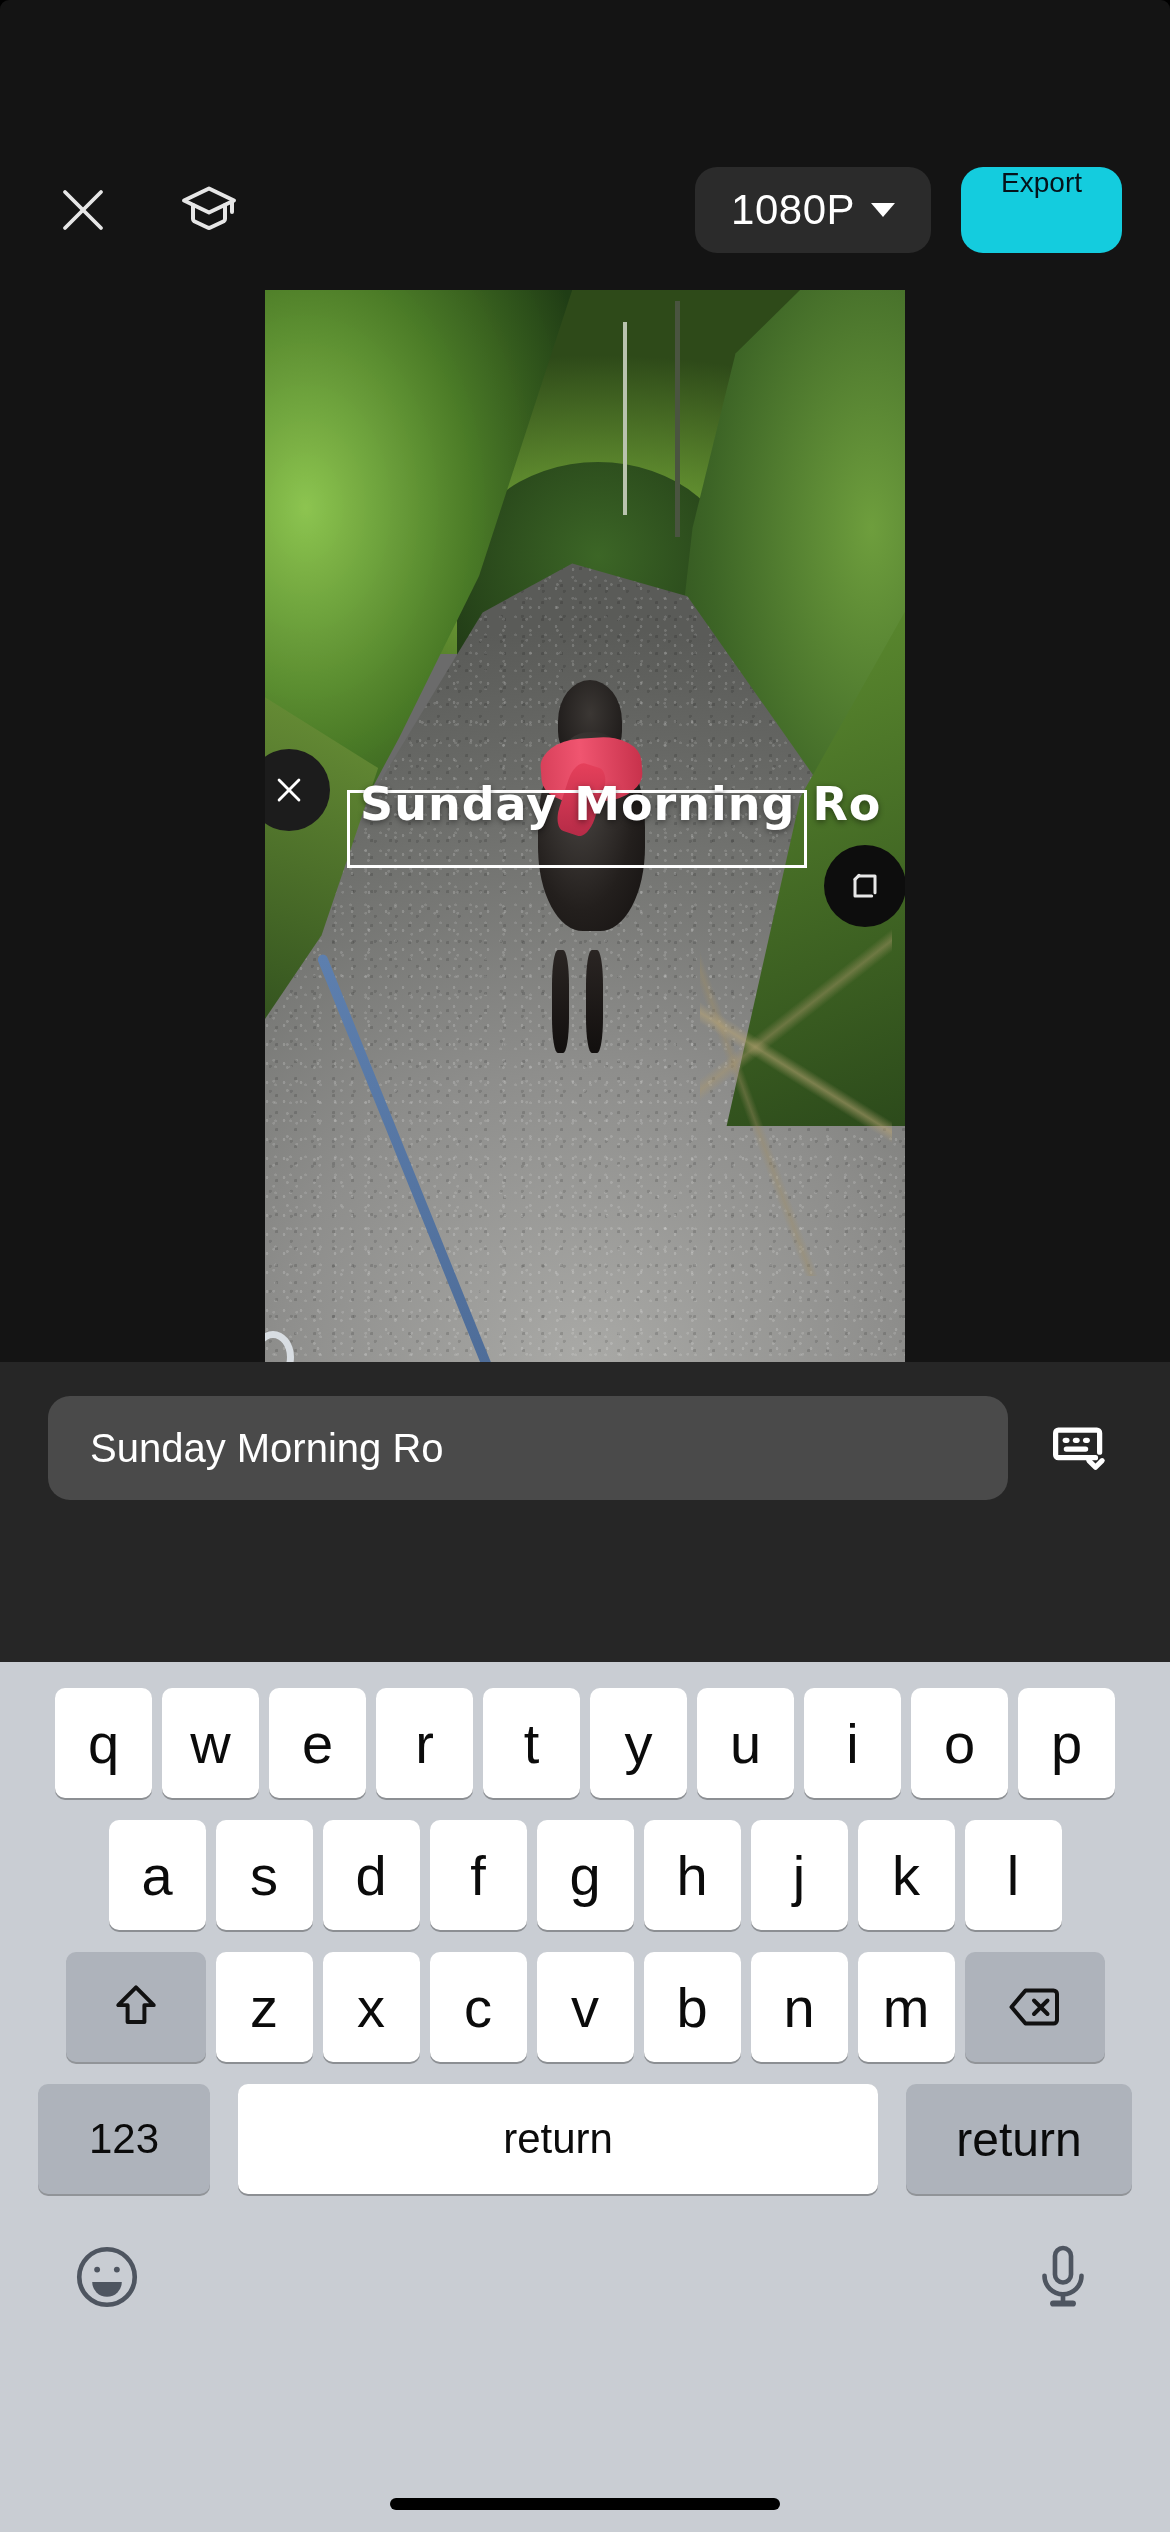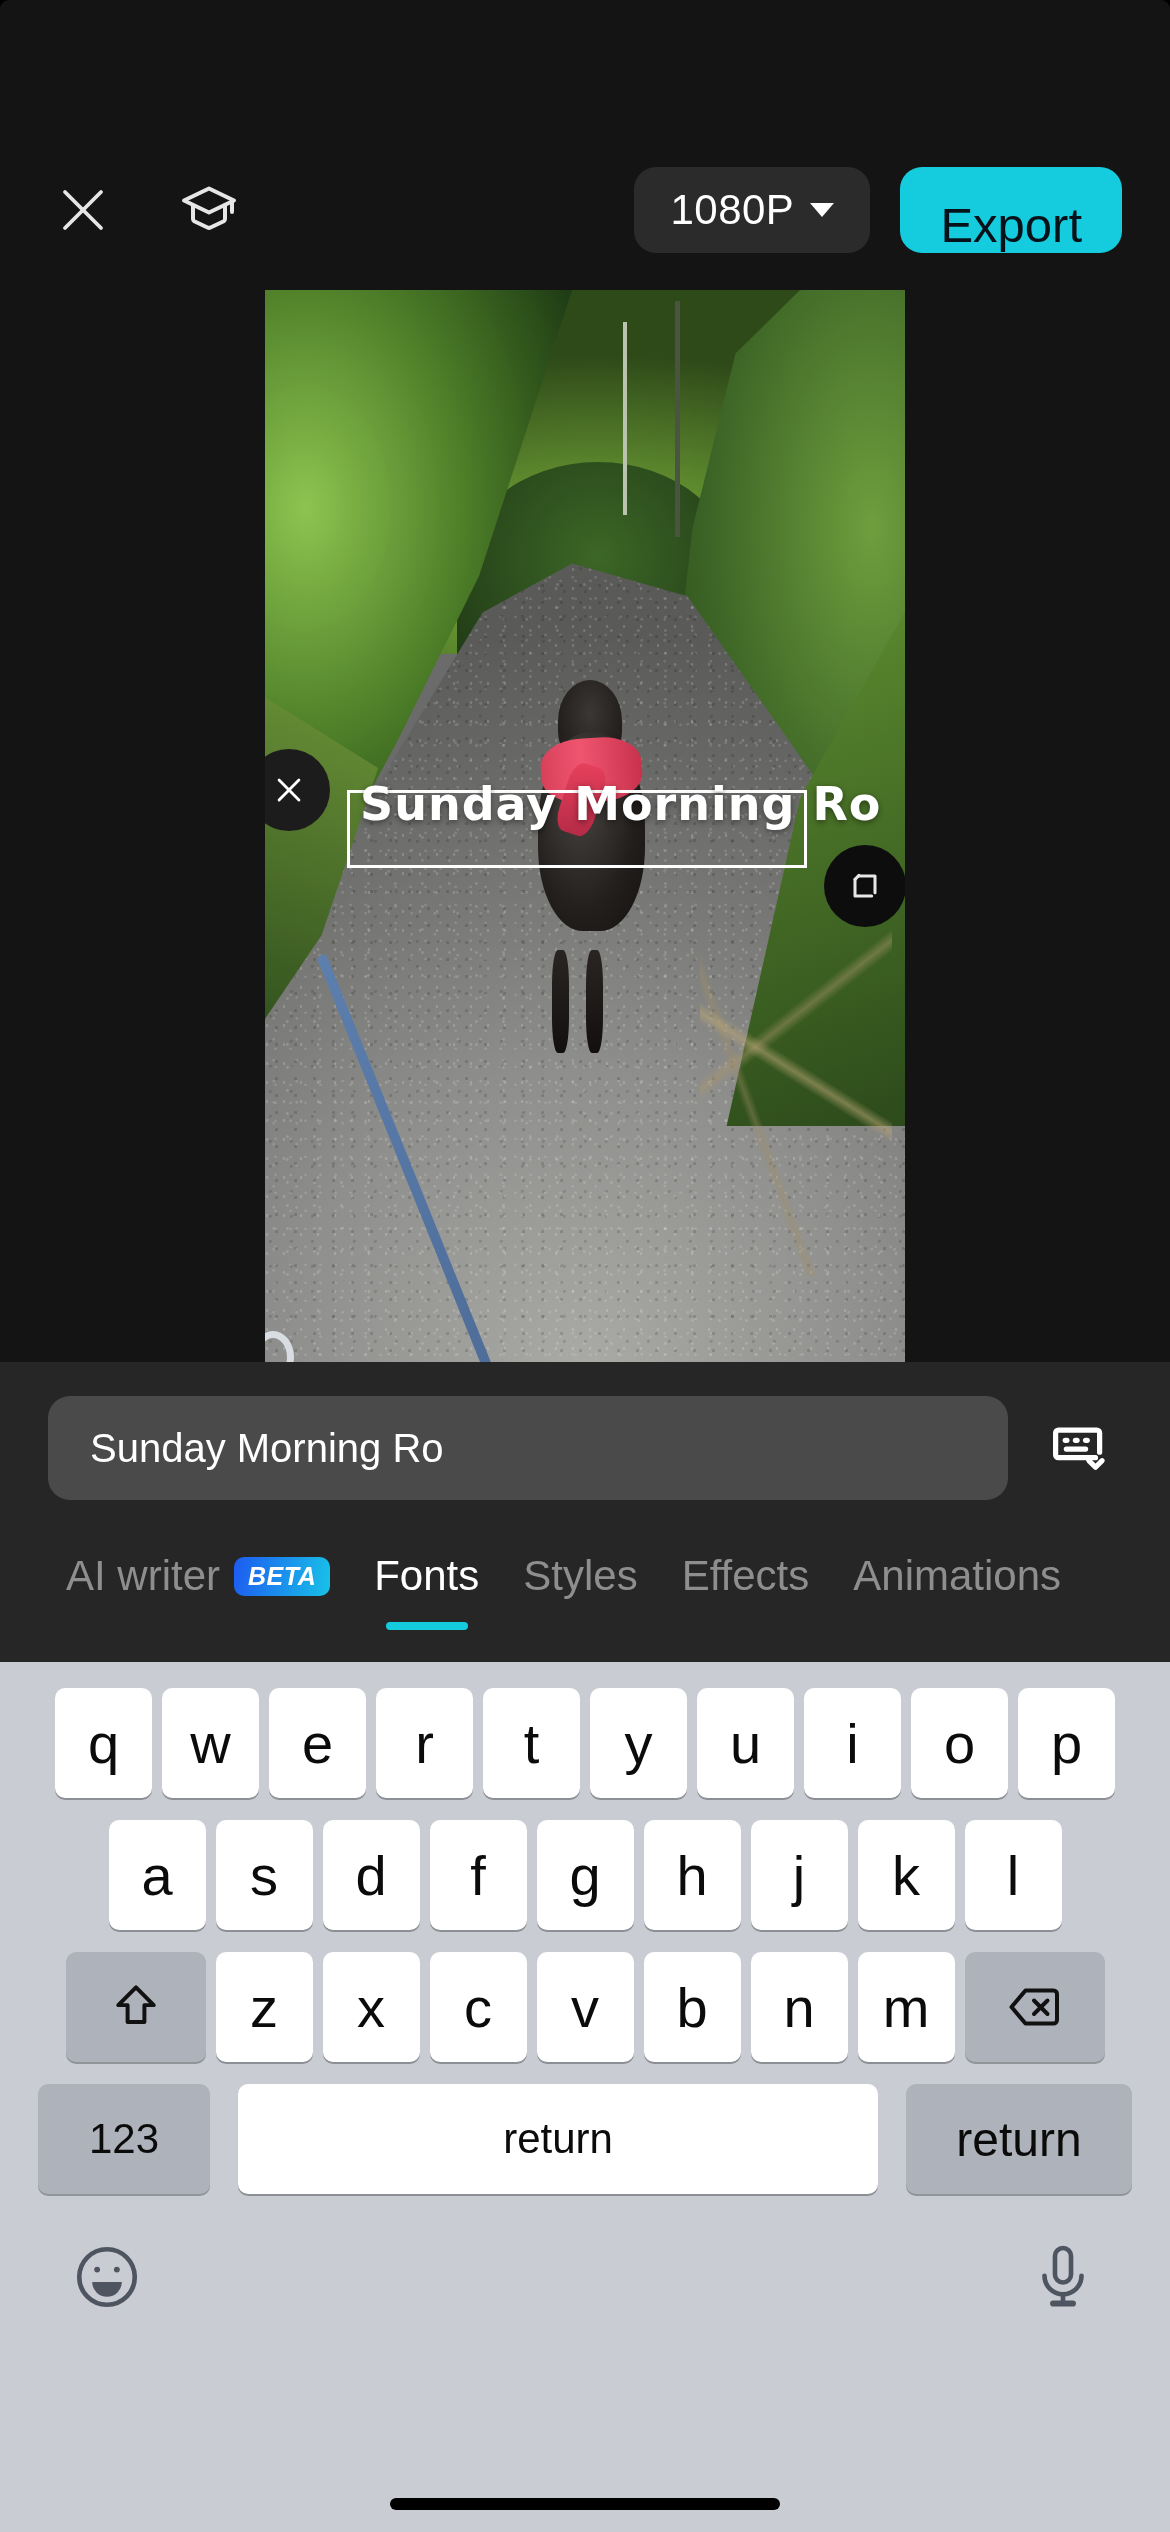--- a/index.html
+++ b/index.html
@@ -20,22 +20,22 @@
 
   .res-pill {
     background:#2b2b2b; border-radius:22px; height:86px;
     display:flex; align-items:center; gap:16px; padding:0 36px;
   }
   .res-pill .res-label { color:#fff; font-size:42px; font-weight:400; letter-spacing:.5px; }
   .caret { width:0;height:0;border-left:12px solid transparent;border-right:12px solid transparent;border-top:14px solid #fff; }
 
   .export-btn {
     background:#14ccde; border-radius:22px; height:86px;
-    display:flex; align-items:flex-end; justify-content:center; padding:0 40px;
-    color:#05121a; font-size:49px; font-weight:400;
+    display:flex; align-items:flex-start; justify-content:center; padding:0 40px;
+    color:#05121a; font-size:28px; font-weight:400;
   }
 
   
   .preview-wrap { position:absolute; top:290px; left:0; width:1170px; height:1072px; }
   .video {
     position:absolute; left:265px; top:0; width:640px; height:1072px; overflow:hidden;
     background:#6b6b6b;
   }
   
   .sky {
@@ -309,39 +309,20 @@
             <line x1="10.7" y1="9.2" x2="11.3" y2="9.2"></line>
             <line x1="14.4" y1="9.2" x2="15" y2="9.2"></line>
             <line x1="7.4" y1="12.4" x2="14.4" y2="12.4"></line>
             <path d="M15.6 16.6 18 19l2.4-2.4"></path>
           </svg>
         </span>
       </div>
     </div>
   </div>
 
-  <div class="tabs">
-    <div class="tab">
-      <span>AI writer</span>
-      <span class="beta">BETA</span>
-    </div>
-    <div class="tab active">
-      <span>Fonts</span>
-      <span class="underline"></span>
-    </div>
-    <div class="tab">
-      <span>Styles</span>
-    </div>
-    <div class="tab">
-      <span>Effects</span>
-    </div>
-    <div class="tab">
-      <span>Animations</span>
-    </div>
-  </div>
 
   <div class="keyboard">
     <div class="kb-row r1">
       <div class="key">q</div>
       <div class="key">w</div>
       <div class="key">e</div>
       <div class="key">r</div>
       <div class="key">t</div>
       <div class="key">y</div>
       <div class="key">u</div>

